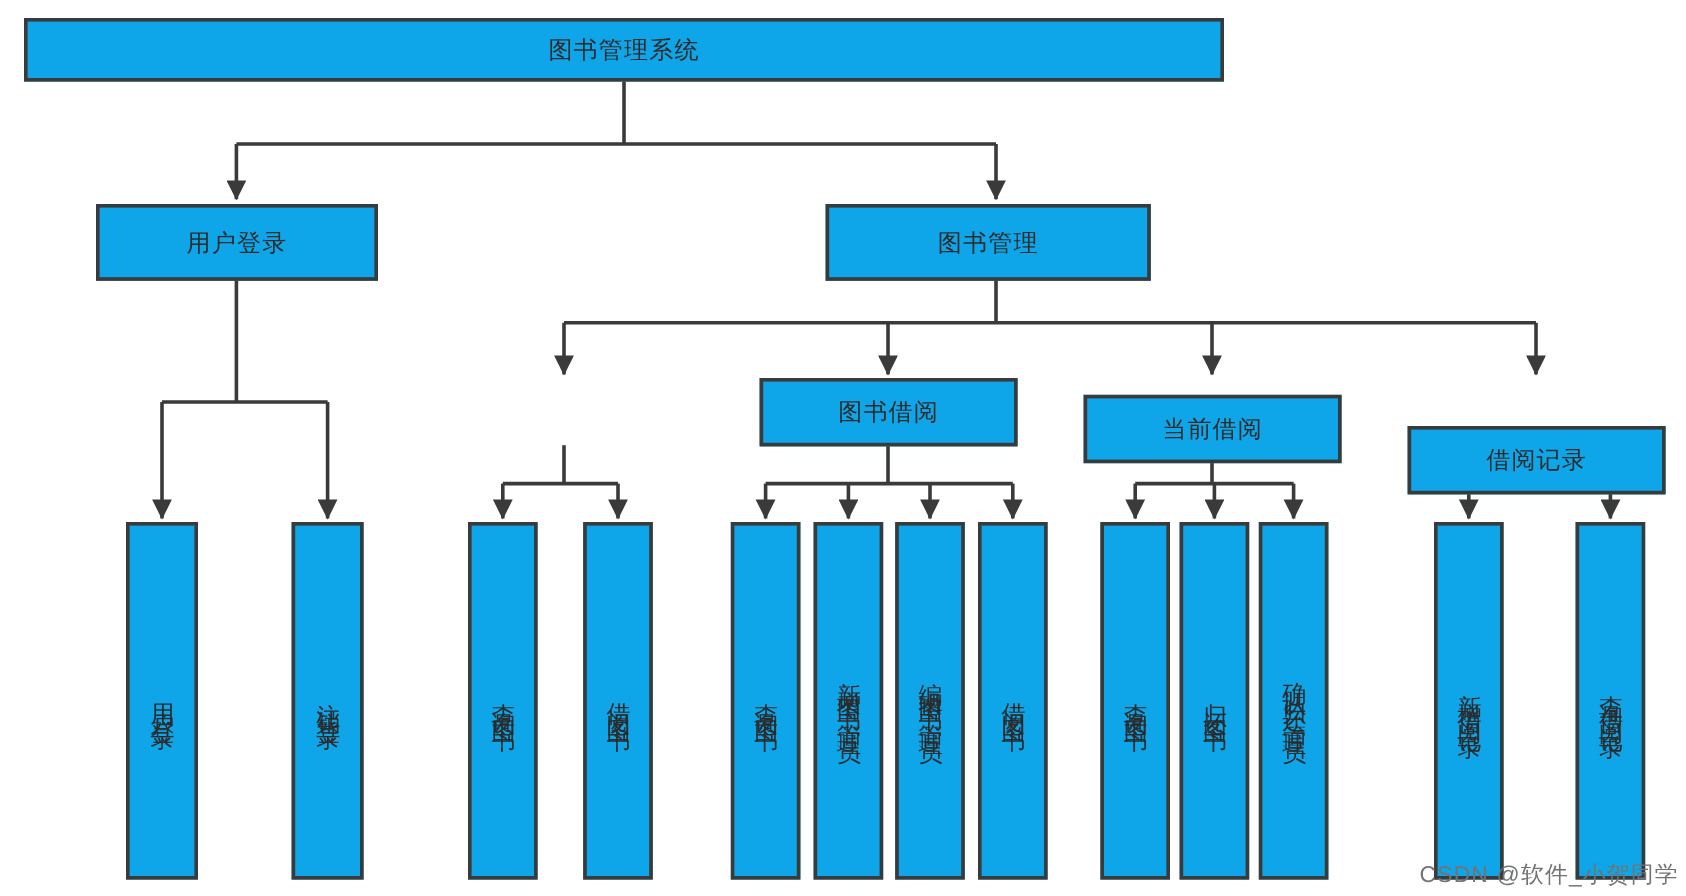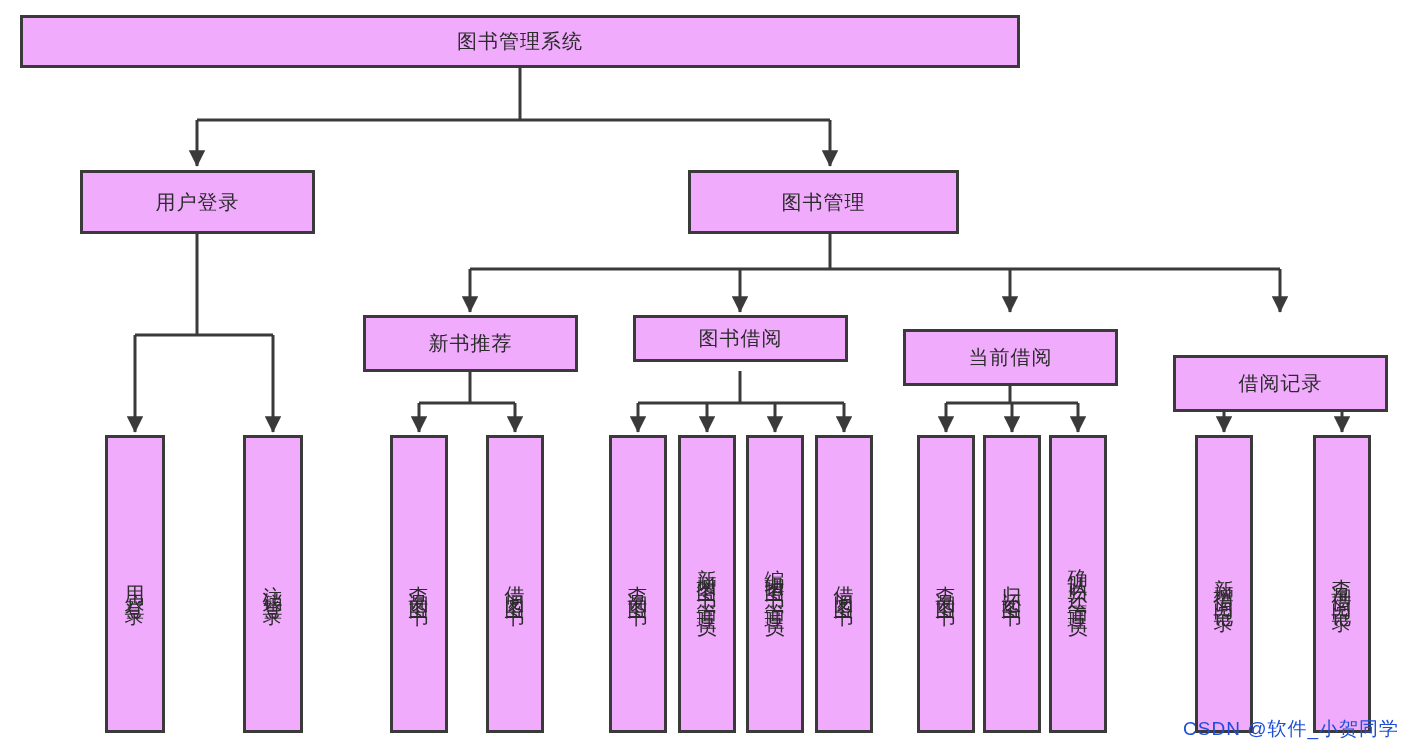--- a/index.html
+++ b/index.html
@@ -11,21 +11,21 @@
     font-family: "Liberation Sans", sans-serif;
     overflow: hidden;
   }
   #wires { position: absolute; left: 0; top: 0; width: 1405px; height: 747px; }
   #wires path { stroke: #3a3a3a; stroke-width: 3; fill: none; }
   #wires marker path { fill: #3a3a3a; stroke: none; }
   .box {
     position: absolute;
     box-sizing: border-box;
     border: 3px solid #3a3a3a;
-    background: #f0abfc;
+    background: #0ea5e9;
     display: flex;
     align-items: center;
     justify-content: center;
     color: #2b2b2b;
     font-size: 20px;
     letter-spacing: 1px;
     white-space: nowrap;
   }
   .leaf { letter-spacing: 0; }
   .vtext {
@@ -34,21 +34,21 @@
     letter-spacing: 7px;
     font-size: 20px;
     line-height: 1;
     white-space: nowrap;
   }
   .watermark {
     position: absolute;
     right: 6px;
     top: 716px;
     font-size: 19px;
-    color: #1d4ed8;
+    color: #737373;
     letter-spacing: 1px;
     margin-left: 37px;
   }
 </style>
 </head>
 <body>
 
 <div id="stage">
 
   <svg id="wires" viewBox="0 0 1405 747" xmlns="http://www.w3.org/2000/svg">
@@ -111,22 +111,21 @@
       <path d="M1224 404 V432" marker-end="url(#arrow)"></path>
       <path d="M1342 404 V432" marker-end="url(#arrow)"></path>
     </g>
   </svg>
 
   <div class="box" style="left:20px; top:15px; width:1000px; height:53px;">图书管理系统</div>
 
   <div class="box" style="left:80px; top:170px; width:235px; height:64px;">用户登录</div>
   <div class="box" style="left:688px; top:170px; width:271px; height:64px;">图书管理</div>
 
-  <div class="box" style="left:363px; top:315px; width:215px; height:57px;">新书推荐</div>
-  <div class="box" style="left:633px; top:315px; width:215px; height:47px;">图书借阅</div>
+  <div class="box" style="left:633px; top:315px; width:215px; height:57px;">图书借阅</div>
   <div class="box" style="left:903px; top:329px; width:215px; height:57px;">当前借阅</div>
   <div class="box" style="left:1173px; top:315px; width:215px; height:57px;margin-top:40px;">借阅记录</div>
 
   <div class="box leaf" style="left:105px; top:435px; width:60px; height:298px;">
     <span class="vtext">用户登录</span>
   </div>
   <div class="box leaf" style="left:243px; top:435px; width:60px; height:298px;">
     <span class="vtext">注销登录</span>
   </div>
 

